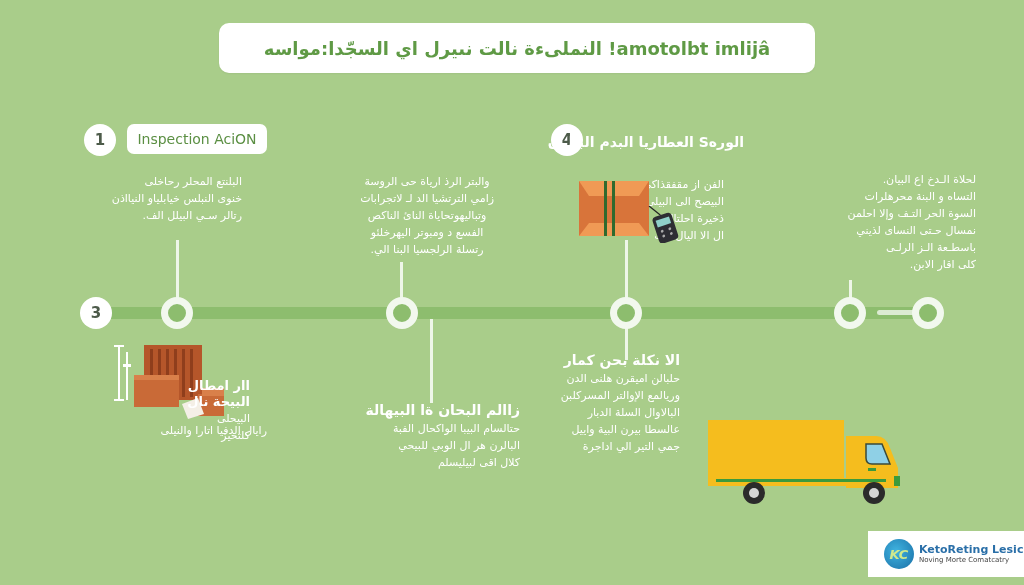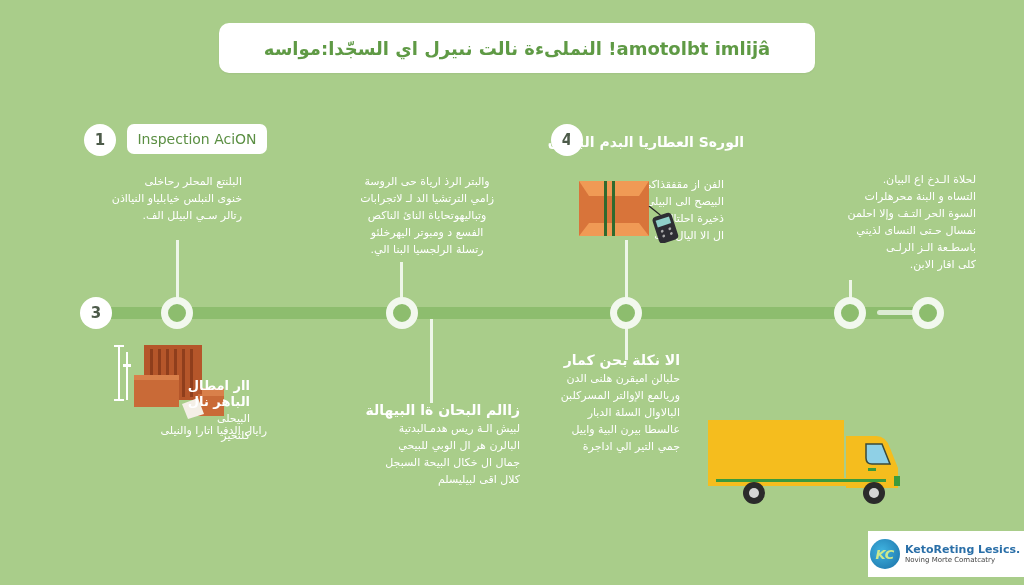--- a/index.html
+++ b/index.html
@@ -50,21 +50,21 @@
   }
   .vline {
     position: absolute; width: 3px; background: #eef6e8;
   }
   .connector {
     position: absolute; left: 877px; top: 310px; width: 50px; height: 5px;
     background: #dcebd2; border-radius: 3px;
   }
   .logo-box {
     position: absolute; left: 868px; top: 531px; width: 156px; height: 46px;
-    background: #ffffff; display: flex; align-items: center; padding-left: 2px;
+    background: #ffffff; display: flex; align-items: center; padding-left: 16px;
   }
   .logo-mark {
     width: 30px; height: 30px; border-radius: 50%;
     background: radial-gradient(circle at 40% 40%, #3fb3e0, #1a6fa6);
     color: #cfe98c; font-weight: bold; font-size: 13px; font-style: italic;
     display: flex; align-items: center; justify-content: center; flex-shrink: 0;
   }
   .logo-text { margin-left: 5px; display: flex; flex-direction: column; }
   .logo-name { color: #2a6fa8; font-weight: bold; font-size: 11px; line-height: 13px; white-space: nowrap; }
   .logo-tag { color: #444; font-size: 7px; line-height: 9px; white-space: nowrap; }
@@ -161,33 +161,32 @@
       <rect x="80" y="7" width="3" height="48"></rect>
   </g>
   <rect x="24" y="33" width="45" height="32" fill="#c96a37"></rect>
   <rect x="24" y="33" width="45" height="5" fill="#d9804a"></rect>
   <rect x="88" y="52" width="26" height="22" fill="#c96a37"></rect>
   <rect x="92" y="46" width="22" height="8" fill="#d9804a"></rect>
   <polygon points="72,62 88,56 94,72 78,77" fill="#f4efe6"></polygon>
 </svg>
 <div class="text-block" style="right:774px;top:351px;margin-top:27px;">
   <span class="head" style="font-size:13px;line-height:16px;">اار امطال</span>
-  <span class="head" style="font-size:13px;line-height:16px;">الباهر نال</span>
+  <span class="head" style="font-size:13px;line-height:16px;">البيحة نال</span>
   <span class="line">البيحلى</span>
   <span class="line">كلتحيز</span>
 </div>
 <div class="text-block" style="right:757px;top:422px;">
   <span class="line">رايال الدفيا اتارا والنيلى</span>
 </div>
 
 <div class="text-block" style="right:504px;top:400px;">
   <span class="head">زاالم البحان ةا البيهالة</span>
-  <span class="line">لبيش الـة ريس هدمـالبدتية</span>
+  <span class="line">حتالسام البيبا الواكحال الفبة</span>
   <span class="line">البالرن هر ال الوبي للبيحي</span>
-  <span class="line">جمال ال خكال البيحة السبجل</span>
   <span class="line">كلال اقى لبيليسلم</span>
 </div>
 
 <div class="text-block" style="right:344px;top:350px;">
   <span class="head">الا نكلة بحن كمار</span>
   <span class="line">حلبالن اميقرن هلنى الدن</span>
   <span class="line">وريالمع الإوالتر المسركلبن</span>
   <span class="line">البالاوال السلة الدبار</span>
   <span class="line">عالسطا بيرن البية واييل</span>
   <span class="line">جمي التير الي اداجرة</span>

